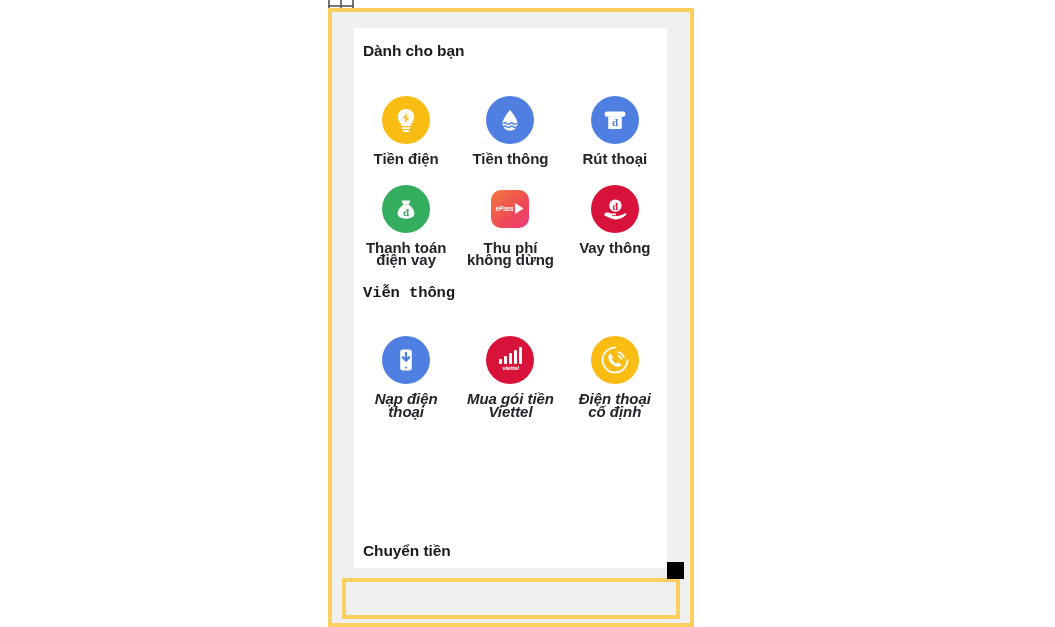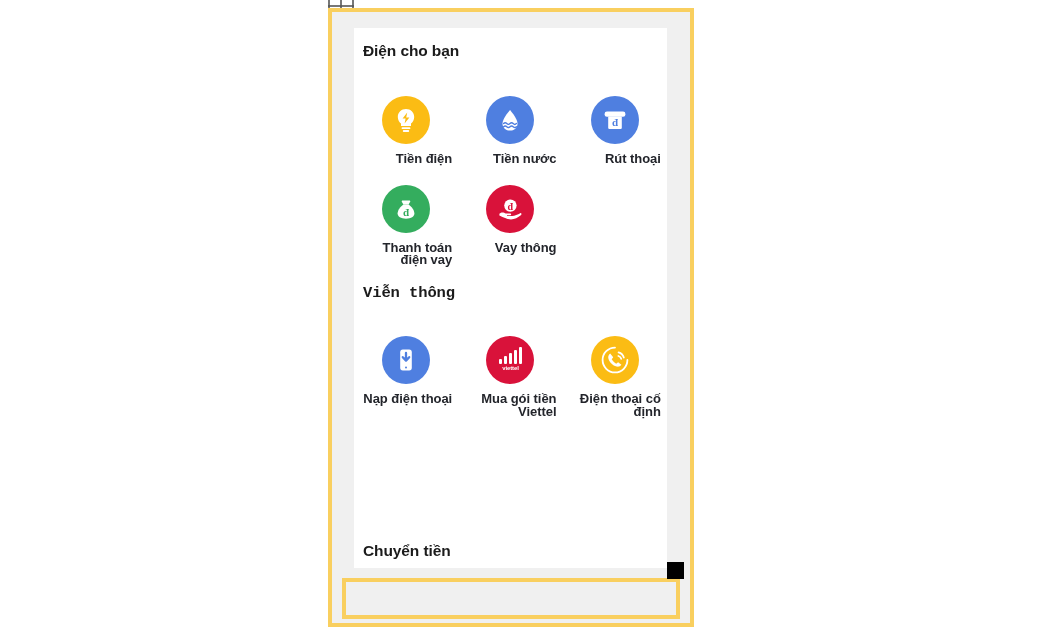--- a/index.html
+++ b/index.html
@@ -64,37 +64,37 @@
 
   
   .grid {
     position: absolute;
     left: 0;
     width: 313px;
     display: flex;
     flex-wrap: wrap;
   }
   .grid-foryou  { top: 60px;  height: 190px; }
-  .grid-telecom { top: 300px; height: 200px; }
+  .grid-telecom { top: 300px; height: 200px; font-style: italic; }
 
   .tile {
     width: 104.33px;
     box-sizing: border-box;
     display: flex;
     flex-direction: column;
     align-items: center;
     padding-top: 8px;
     cursor: pointer;
   }
   .tile-label {
     margin-top: 9px;
-    font-size: 13px;
+    font-size: 15px;
     font-weight: bold;
     color: #23252b;
-    text-align: right;
+    text-align: center;
     line-height: 12.5px;
     width: 92px;
     letter-spacing: -0.05px;
   }
 
   .ico {
     width: 48px;
     height: 48px;
     border-radius: 50%;
     display: flex;
@@ -208,21 +208,21 @@
       <line x1="13" y1="0" x2="13" y2="19" stroke="#555" stroke-width="1.6"></line>
       <line x1="0" y1="7" x2="26" y2="7" stroke="#555" stroke-width="1.6"></line>
       <line x1="0" y1="14" x2="26" y2="14" stroke="#555" stroke-width="1.6"></line>
     </svg>
   </div>
 
   <div class="viewport"></div>
 
   <div class="card">
 
-    <h2 class="section-title title-danh">Điện cho bạn</h2>
+    <h2 class="section-title title-danh">Dành cho bạn</h2>
 
     <div class="grid grid-foryou">
 
       <div class="tile">
         <div class="ico" style="background:#fbbc14">
           <svg width="30" height="30" viewBox="0 0 30 30">
             <path d="M15 4 C10.3 4 6.8 7.5 6.8 11.9 C6.8 14.9 8.4 17 10 18.6 L10 21 L20 21 L20 18.6 C21.6 17 23.2 14.9 23.2 11.9 C23.2 7.5 19.7 4 15 4 Z" fill="#ffffff"></path>
             <rect x="10.6" y="22.2" width="8.8" height="1.9" rx="0.9" fill="#ffffff"></rect>
             <rect x="11.8" y="25" width="6.4" height="1.9" rx="0.9" fill="#ffffff"></rect>
             <path d="M16.2 7.6 L11.6 13.6 L14.6 13.6 L13.6 18.6 L18.4 12.4 L15.2 12.4 Z" fill="#fbbc14"></path>
@@ -232,21 +232,21 @@
       </div>
 
       <div class="tile">
         <div class="ico" style="background:#4f7fe0">
           <svg width="30" height="30" viewBox="0 0 30 30">
             <path d="M15 5 C15 5 7.5 13.4 7.5 18.4 C7.5 22.6 10.9 25.6 15 25.6 C19.1 25.6 22.5 22.6 22.5 18.4 C22.5 13.4 15 5 15 5 Z" fill="#ffffff"></path>
             <path d="M8.6 18.6 q1.6 -1.6 3.2 0 q1.6 1.6 3.2 0 q1.6 -1.6 3.2 0 q1.6 1.6 3.2 0" fill="none" stroke="#4f7fe0" stroke-width="1.4" stroke-linecap="round"></path>
             <path d="M8.6 21.8 q1.6 -1.6 3.2 0 q1.6 1.6 3.2 0 q1.6 -1.6 3.2 0 q1.6 1.6 3.2 0" fill="none" stroke="#4f7fe0" stroke-width="1.4" stroke-linecap="round"></path>
           </svg>
         </div>
-        <div class="tile-label">Tiền nước</div>
+        <div class="tile-label">Tiền thông</div>
       </div>
 
       <div class="tile">
         <div class="ico" style="background:#4f7fe0">
           <svg width="30" height="30" viewBox="0 0 30 30">
             <rect x="4.6" y="6.6" width="20.8" height="5.2" rx="2.4" fill="#ffffff"></rect>
             <rect x="8.2" y="11.4" width="13.6" height="12.6" rx="1.2" fill="#ffffff"></rect>
             <text x="15" y="21.2" font-family="'Liberation Serif', serif" font-size="11" font-weight="bold" fill="#4f7fe0" text-anchor="middle">đ</text>
           </svg>
         </div>
@@ -257,20 +257,31 @@
         <div class="ico" style="background:#34ad5e">
           <svg width="30" height="30" viewBox="0 0 30 30">
             <path d="M11.8 6.4 L18.2 6.4 C19.1 6.4 19.6 7.1 19.2 7.8 L17.6 10.4 L12.4 10.4 L10.8 7.8 C10.4 7.1 10.9 6.4 11.8 6.4 Z" fill="#ffffff"></path>
             <path d="M12.4 10.4 L17.6 10.4 C20.8 12.6 23.4 16.2 23.4 19.6 C23.4 22.6 20.2 24.8 15 24.8 C9.8 24.8 6.6 22.6 6.6 19.6 C6.6 16.2 9.2 12.6 12.4 10.4 Z" fill="#ffffff"></path>
             <text x="15" y="22" font-family="'Liberation Serif', serif" font-size="11" font-weight="bold" fill="#34ad5e" text-anchor="middle">đ</text>
           </svg>
         </div>
         <div class="tile-label">Thanh toán điện vay</div>
       </div>
 
+      <div class="tile">
+        <div class="ico-sq">
+          <div class="epass-badge">
+            <span class="epass-txt">ePass</span>
+            <svg width="11" height="13" viewBox="0 0 11 13">
+              <path d="M1 1 L9.5 6.5 L1 12 Z" fill="#ffffff"></path>
+            </svg>
+          </div>
+        </div>
+        <div class="tile-label">Thu phí không dừng</div>
+      </div>
 
       <div class="tile">
         <div class="ico" style="background:#d9123a">
           <svg width="30" height="30" viewBox="0 0 30 30">
             <circle cx="15.4" cy="11.6" r="6.2" fill="#ffffff"></circle>
             <text x="15.4" y="15.8" font-family="'Liberation Serif', serif" font-size="10" font-weight="bold" fill="#d9123a" text-anchor="middle">đ</text>
             <path d="M4.4 19.8 C6.6 17.6 9 18.4 10.8 19.6 L15.4 19.6 C16.4 19.6 16.4 21.2 15.4 21.2 L12 21.2 L12 22 L17.2 22 C19.6 22 23 20.4 25.2 19.2 C26.4 18.6 27 20.2 25.8 21.2 C23.2 23.4 19.4 25.4 16 25.4 C12.4 25.4 9.2 23.6 4.4 21.4 Z" fill="#ffffff"></path>
           </svg>
         </div>
         <div class="tile-label">Vay thông</div>

